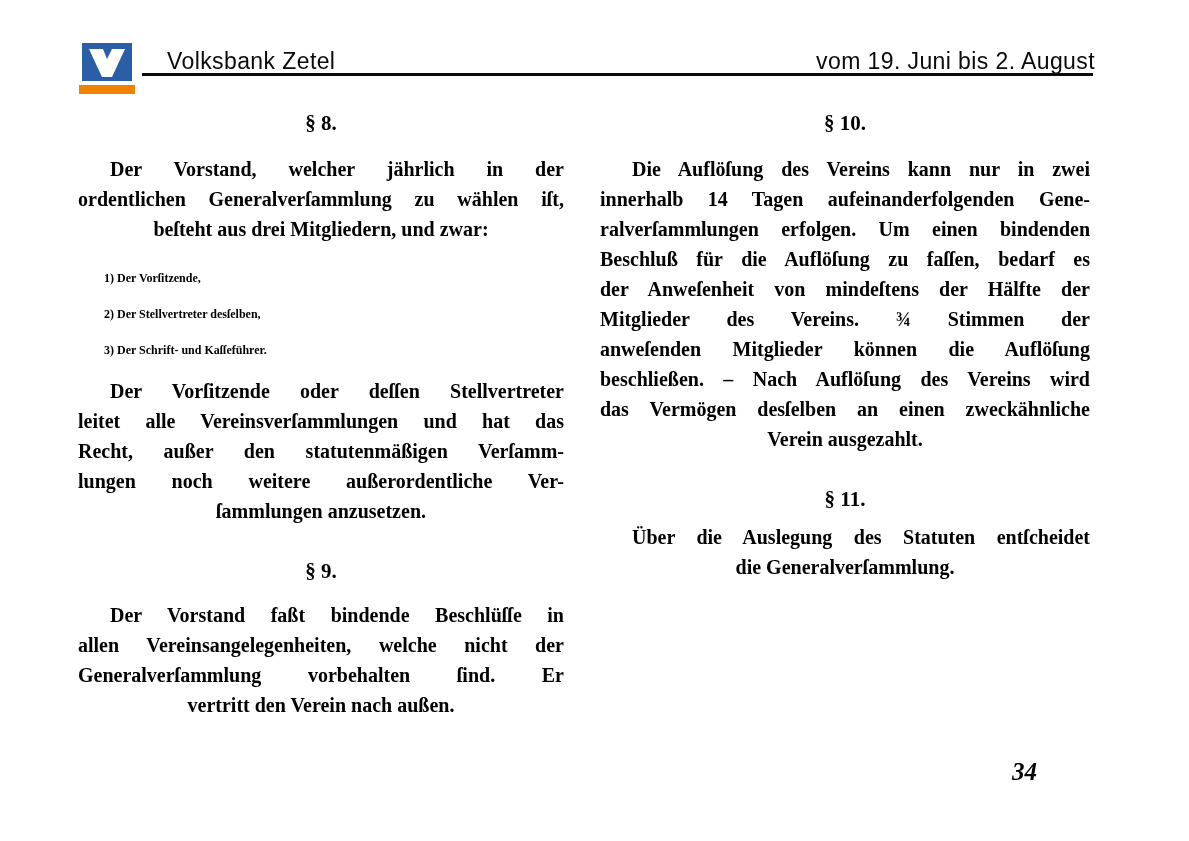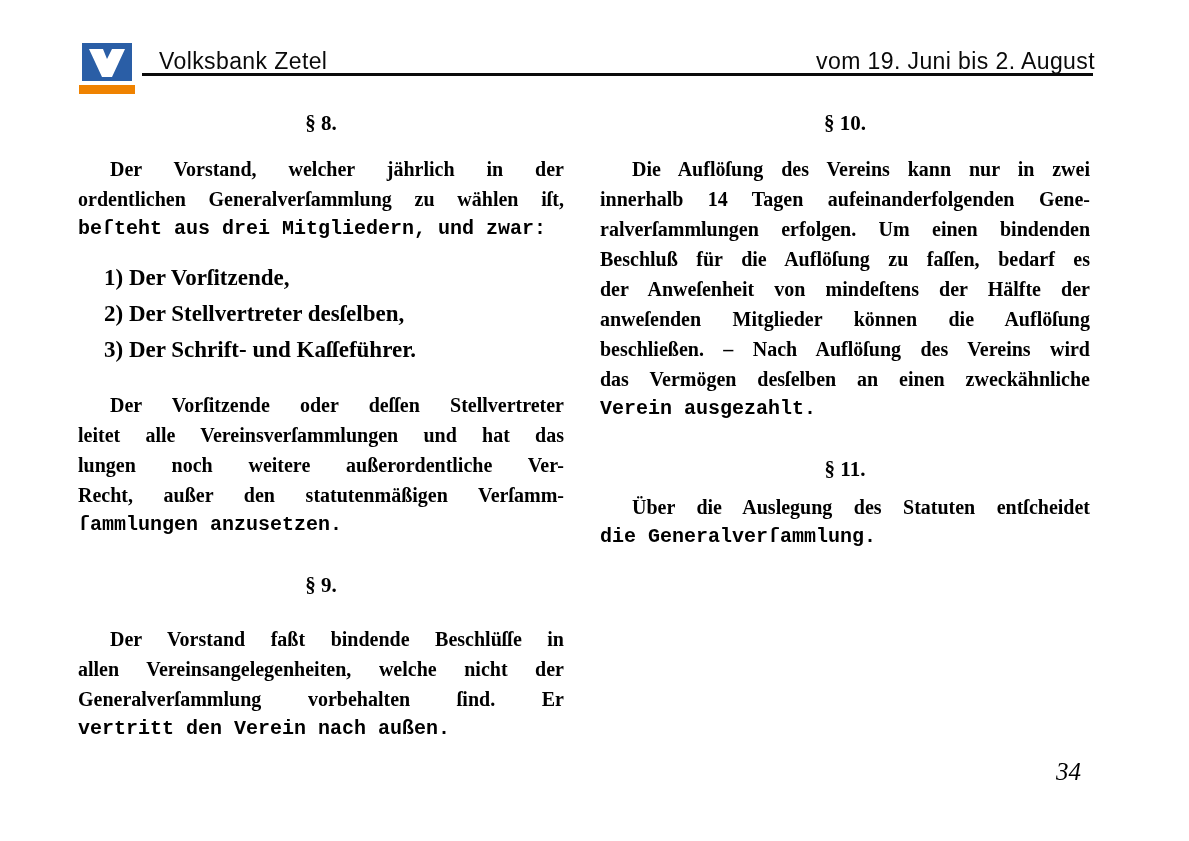--- a/index.html
+++ b/index.html
@@ -14,53 +14,53 @@
   .page { position:absolute; inset:0; background:#ffffff; }
 
   
   .logo { position:absolute; left:79px; top:43px; width:56px; height:51px; }
   .h-title {
     position:absolute; top:49px;
     font-family:"Liberation Sans","DejaVu Sans",sans-serif;
     font-size:23px; line-height:24px; letter-spacing:0.4px; color:#0a0a0a;
     white-space:nowrap;
   }
-  .h-left  { left:159px; }
+  .h-left  { left:167px; }
   .h-right { right:94px; }
   .rule { position:absolute; left:142px; top:73px; width:951px; height:3px; background:#0a0a0a; }
 
   
   .col { position:absolute; top:100px; }
   .col-left  { left:78px;  width:486px; }
   .col-right { left:600px; width:490px; }
 
   .head {
     font-size:21px; font-weight:bold; text-align:center;
     height:30px; line-height:30px;
   }
   .line {
     font-size:20px; font-weight:bold;
     height:30px; line-height:30px;
     white-space:normal;
   }
   .just { text-align:justify; text-align-last:justify; }
   .ind  { text-indent:32px; }
-  .last { text-align:left;font-family:Liberation Mono, monospace; }
+  .last { text-align:center; }
   .list-item {
-    font-size:23px; font-weight:bold;
+    font-size:12px; font-weight:bold;
     height:36px; line-height:36px; padding-left:26px; text-align:left;
   }
 
-  .mt4{margin-top:16px}.mt6{margin-top:22px}.mt8{margin-top:8px}.mt14{margin-top:24px}
+  .mt4{margin-top:16px}.mt6{margin-top:8px}.mt8{margin-top:8px}.mt14{margin-top:14px}
   .mt16{margin-top:16px}.mt30{margin-top:30px}.mt42{margin-top:30px}
 
   
   .page-number {
-    position:absolute; left:1056px; top:758px;
-    font-size:25px; font-weight:normal; font-style:italic;
+    position:absolute; left:1012px; top:758px;
+    font-size:25px; font-weight:bold; font-style:italic;
   }
 </style>
 </head>
 <body>
 
 <div class="page">
 
   <div class="logo">
     <svg width="56" height="51" viewBox="0 0 56 51">
       <rect x="3" y="0" width="50" height="38" fill="#2a5ea6"></rect>
@@ -83,22 +83,22 @@
 
     <div class="mt16">
       <div class="list-item">1) Der Vorſitzende,</div>
       <div class="list-item">2) Der Stellvertreter desſelben,</div>
       <div class="list-item">3) Der Schrift- und Kaſſeführer.</div>
     </div>
 
     <div class="mt6">
       <div class="line just ind">Der Vorſitzende oder deſſen Stellvertreter</div>
       <div class="line just">leitet alle Vereinsverſammlungen und hat das</div>
+      <div class="line just">Recht, außer den statutenmäßigen Verſamm-</div>
       <div class="line just">lungen noch weitere außerordentliche Ver-</div>
-      <div class="line just">Recht, außer den statutenmäßigen Verſamm-</div>
       <div class="line last">ſammlungen anzusetzen.</div>
     </div>
 
     <div class="head mt30">§ 9.</div>
 
     <div class="mt14">
       <div class="line just ind">Der Vorstand faßt bindende Beschlüſſe in</div>
       <div class="line just">allen Vereinsangelegenheiten, welche nicht der</div>
       <div class="line just">Generalverſammlung vorbehalten ſind. Er</div>
       <div class="line last">vertritt den Verein nach außen.</div>
@@ -107,20 +107,21 @@
 
   <section class="col col-right">
     <div class="head mt8">§ 10.</div>
 
     <div class="mt4">
       <div class="line just ind">Die Auflöſung des Vereins kann nur in zwei</div>
       <div class="line just">innerhalb 14 Tagen aufeinanderfolgenden Gene-</div>
       <div class="line just">ralverſammlungen erfolgen. Um einen bindenden</div>
       <div class="line just">Beschluß für die Auflöſung zu faſſen, bedarf es</div>
       <div class="line just">der Anweſenheit von mindeſtens der Hälfte der</div>
+      <div class="line just">Mitglieder des Vereins. ¾ Stimmen der</div>
       <div class="line just">anweſenden Mitglieder können die Auflöſung</div>
       <div class="line just">beschließen. – Nach Auflöſung des Vereins wird</div>
       <div class="line just">das Vermögen desſelben an einen zweckähnliche</div>
       <div class="line last">Verein ausgezahlt.</div>
     </div>
 
     <div class="head mt42">§ 11.</div>
 
     <div class="mt8">
       <div class="line just ind">Über die Auslegung des Statuten entſcheidet</div>

